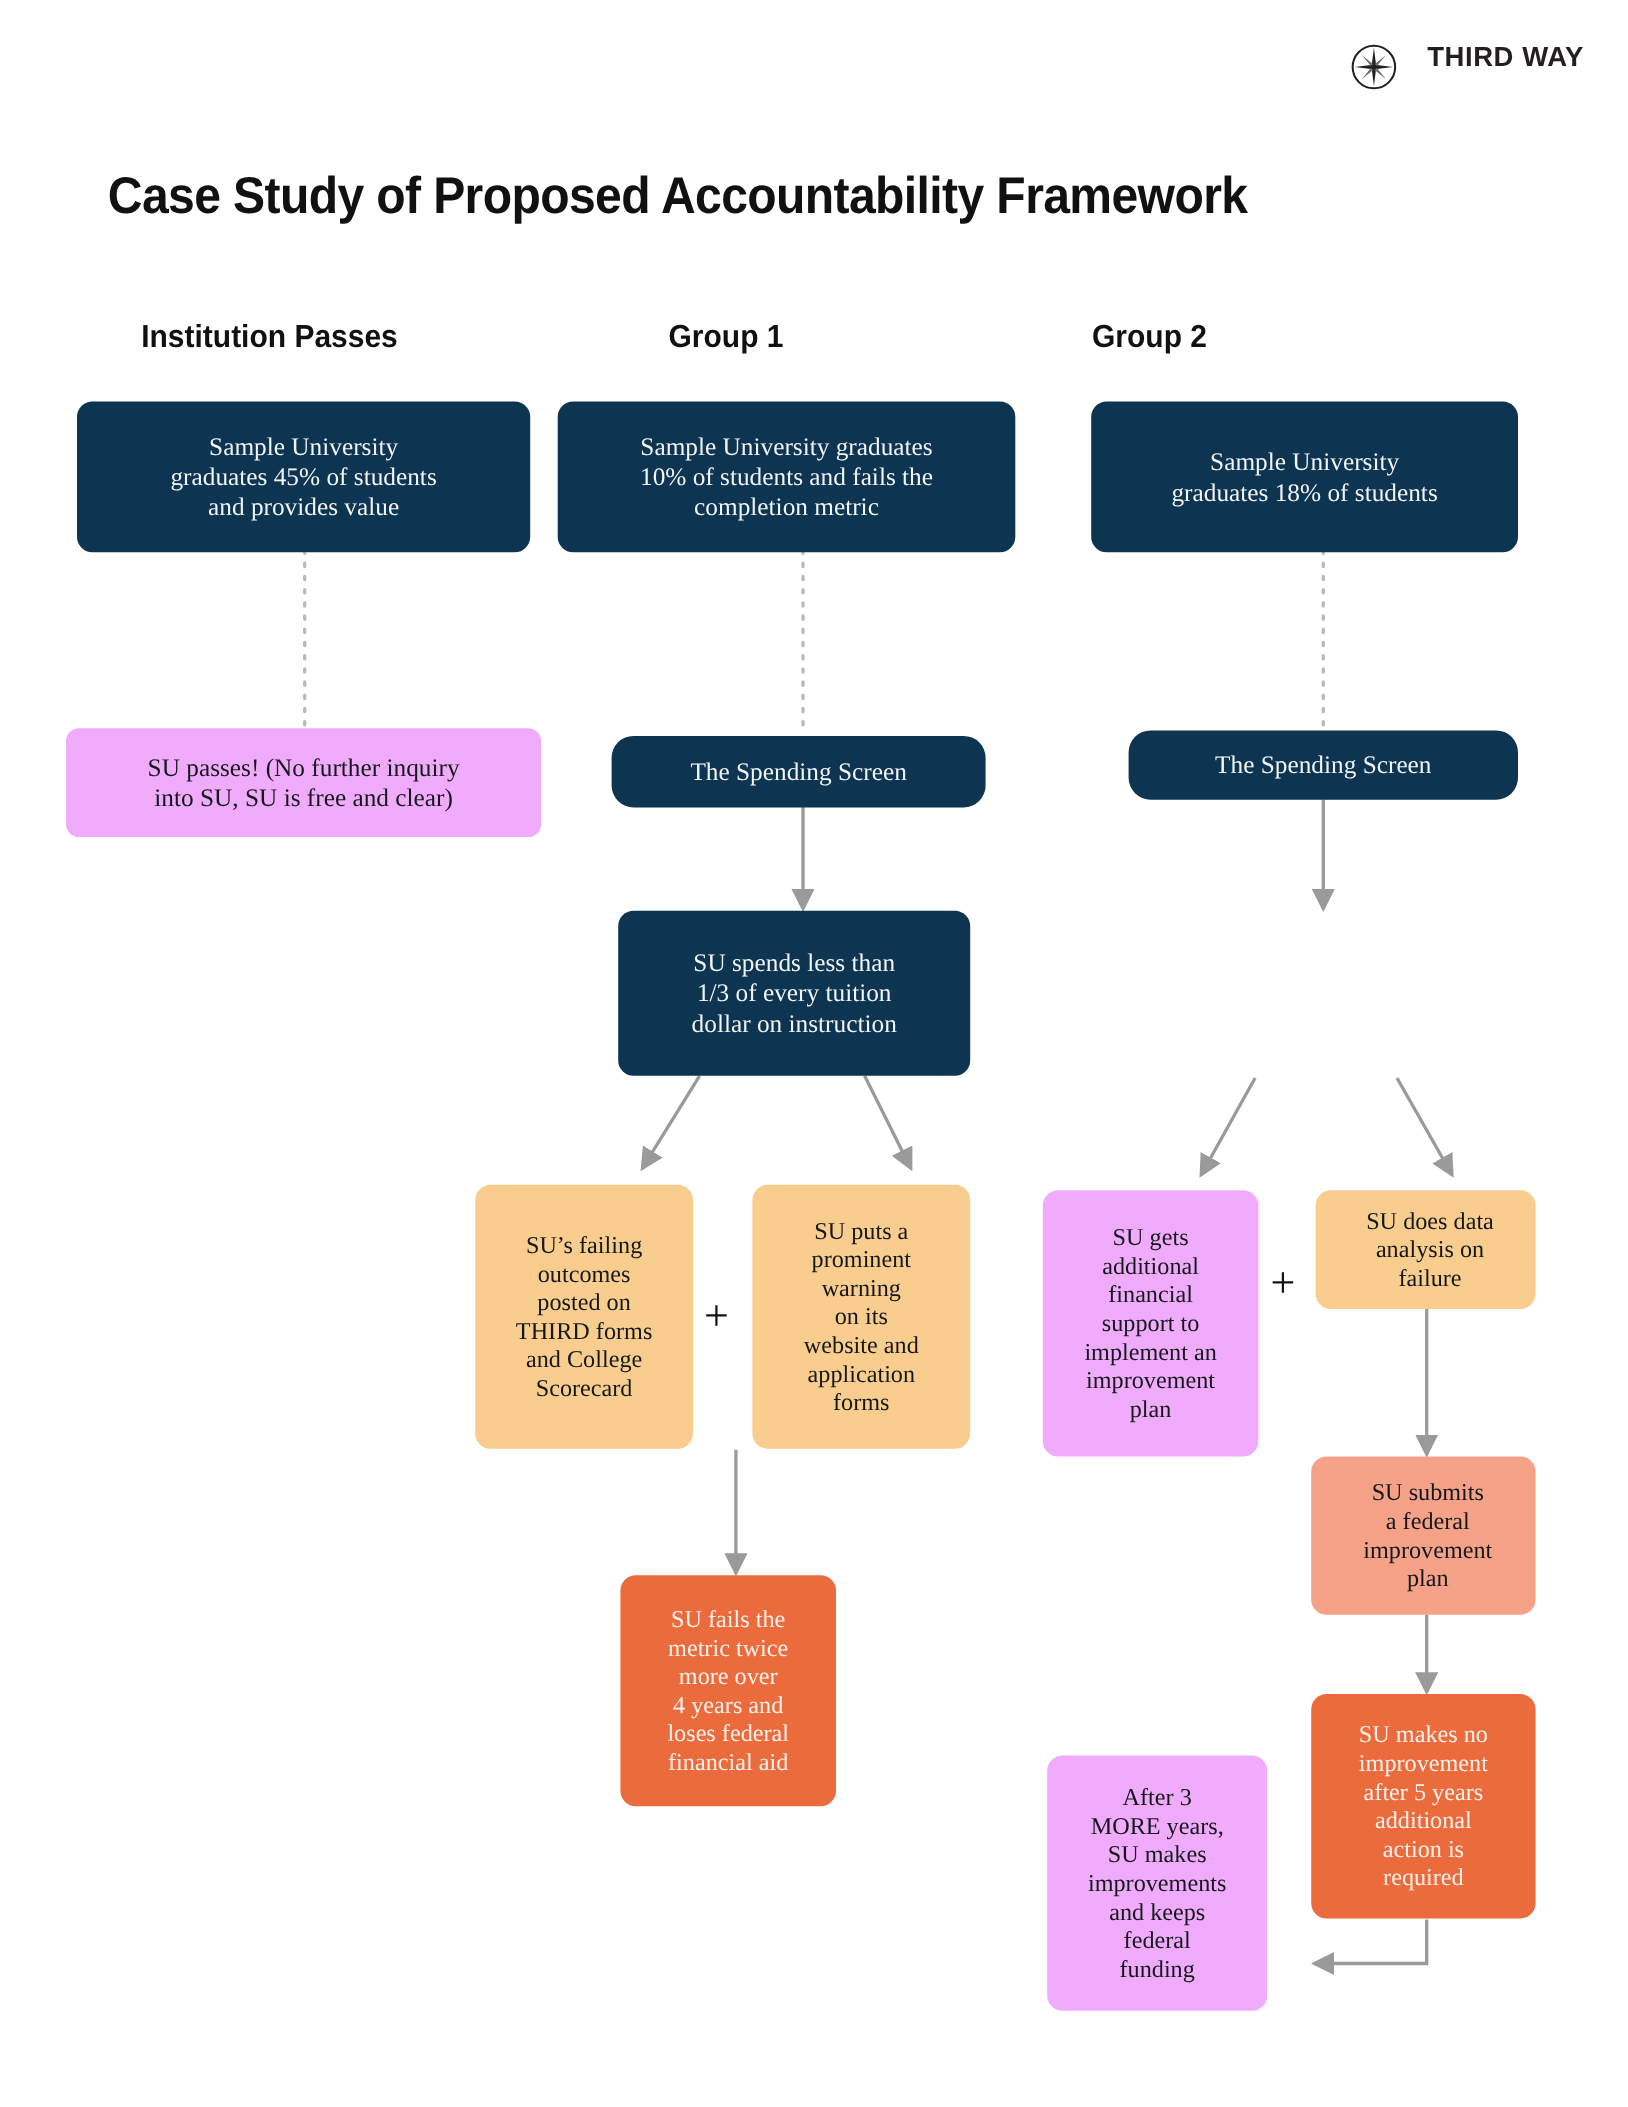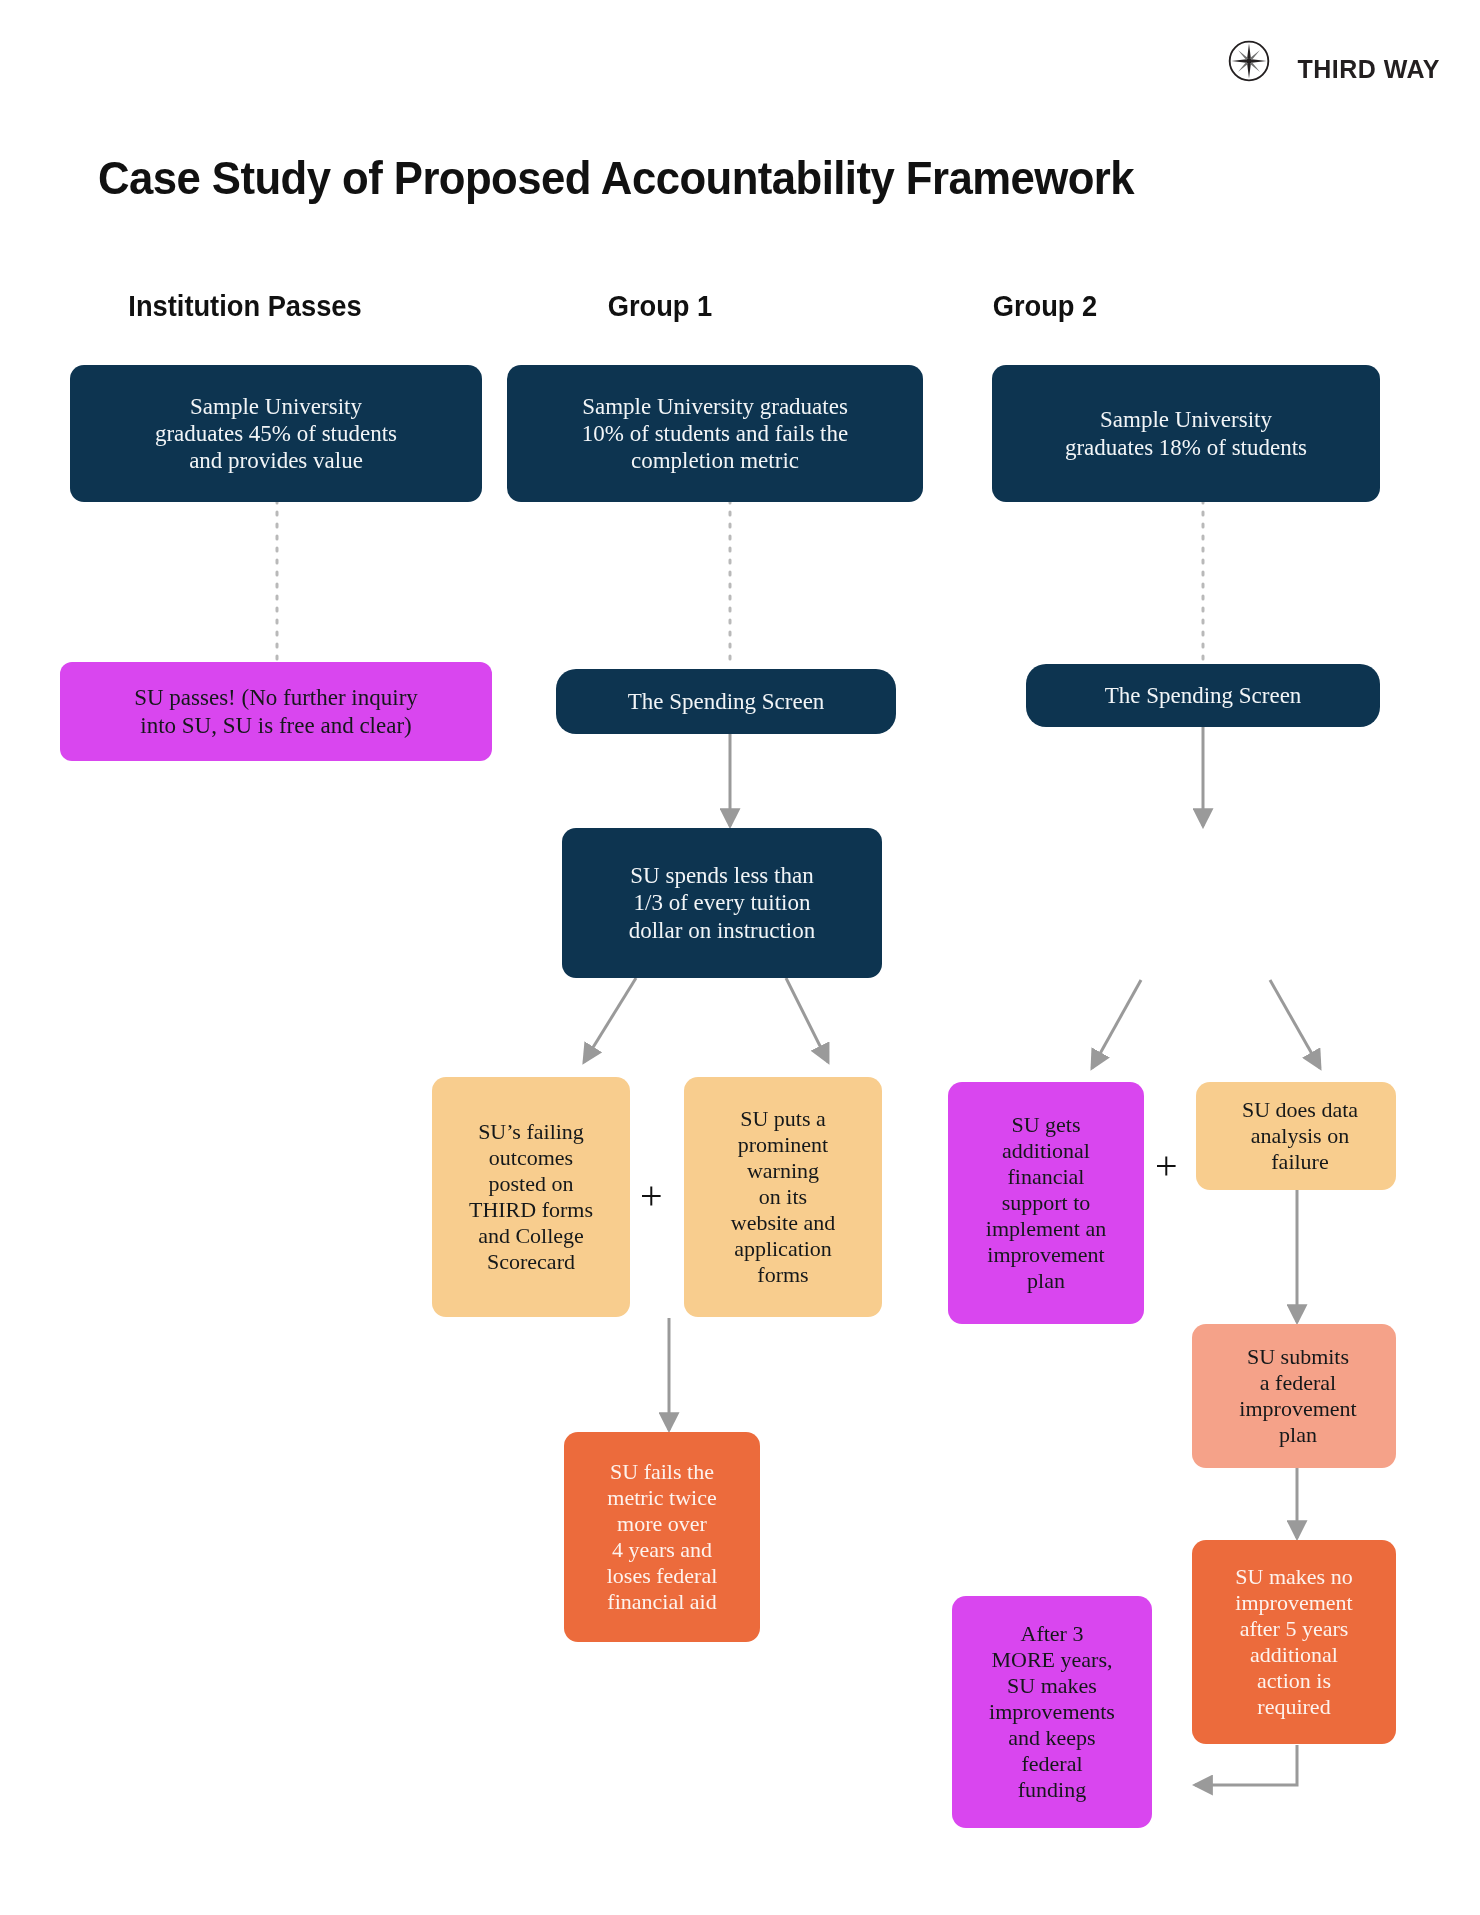--- a/index.html
+++ b/index.html
@@ -11,21 +11,21 @@
     width: 1480px; height: 1915px;
     position: relative;
     font-family: "Liberation Serif", "DejaVu Serif", serif;
     overflow: hidden;
   }
   .canvas { position: absolute; inset: 0; }
 
   
   .brand {
     position: absolute; top: 38px; right: 40px;
-    display: flex; align-items: flex-end; gap: 26px;
+    display: flex; align-items: flex-start; gap: 26px;
   }
   .brand-mark { width: 46px; height: 46px; display:block; }
   .brand-name {
     font-family: "Liberation Sans", sans-serif;
     font-weight: bold;
     font-size: 25px;
     letter-spacing: 0.5px;
     color: #231f20;
   }
 
@@ -61,21 +61,21 @@
     align-items: center;
     justify-content: center;
     text-align: center;
     border-radius: 14px;
     padding: 6px 10px;
     line-height: 1.18;
     font-size: 23px;
     white-space: pre-line;
   }
   .node.navy  { background: #0d3450; color: #f2f5f7; }
-  .node.green { background: #d946ef; color: #15181a; }
+  .node.green { background: #f0abfc; color: #15181a; }
   .node.tan   { background: #f8cd8e; color: #15181a; }
   .node.salmon{ background: #f5a289; color: #15181a; }
   .node.red   { background: #ec6b3c; color: #fdf3ee; }
   .node.pill  { border-radius: 20px; font-family: Liberation Serif, serif; }
 
   .plus {
     position: absolute;
     font-family: "Liberation Serif", serif;
     font-size: 40px;
     color: #111;

